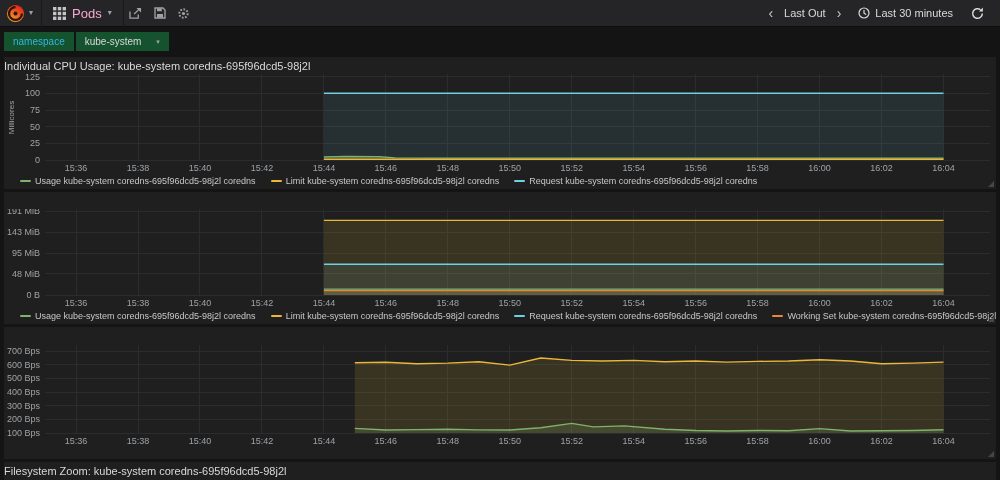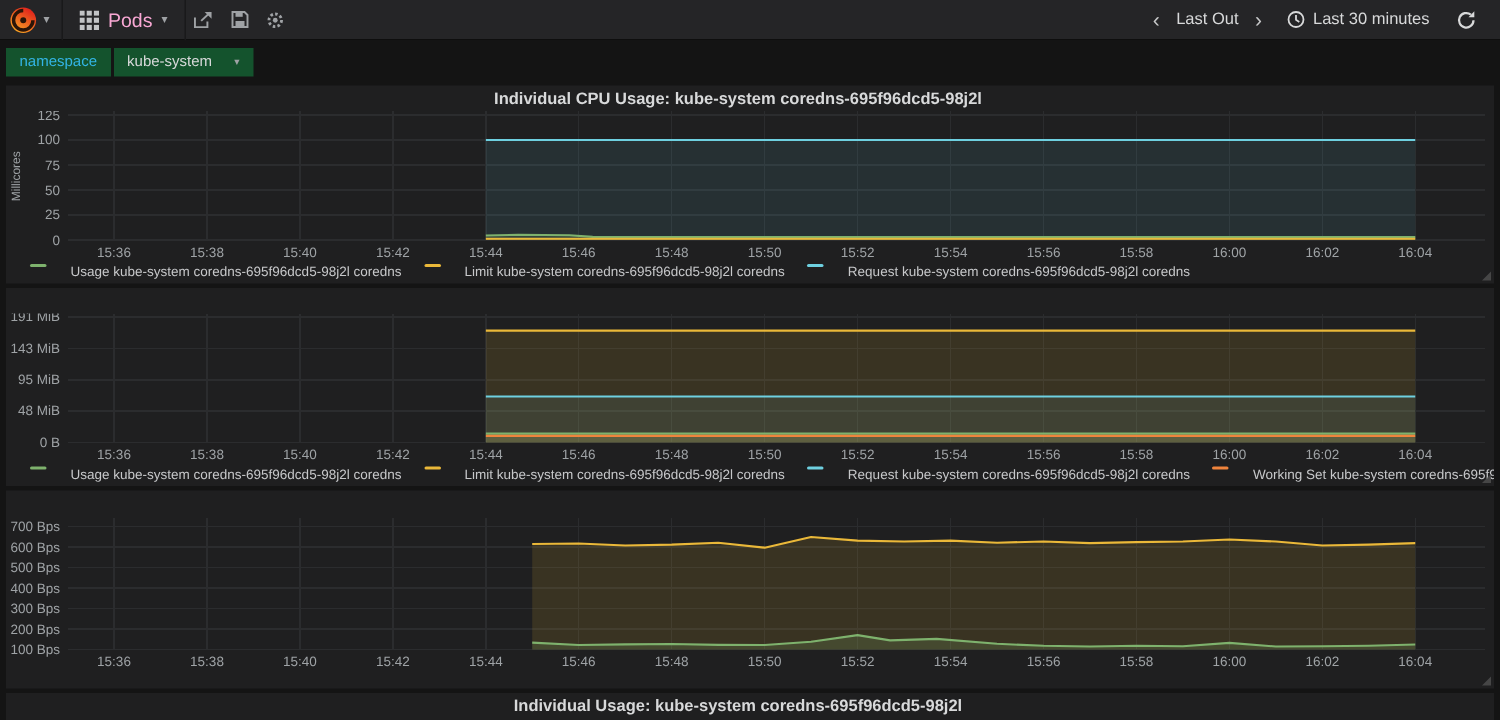--- a/index.html
+++ b/index.html
@@ -30,29 +30,29 @@
   .chip-label{color:#33b5e5;cursor:default}
   .chip-value{color:#d8d9da;cursor:pointer;gap:6px}
   .chip-value .caret{font-size:7px}
 
   
   .panel{position:absolute;left:4px;width:992px;background:#1f1f20;overflow:hidden}
   .p1{top:57px;height:132px}
   .p2{top:192px;height:132px}
   .p3{top:327px;height:132px}
   .p4{top:462px;height:18px}
-  .panel-title{position:absolute;top:3px;left:0;right:16px;text-align:center;
-    font-size:11px;font-weight:bold;color:#d8d9da;cursor:pointer;white-space:nowrap}
+  .panel-title{position:absolute;top:3px;left:0;right:16px;text-align:left;
+    font-size:11px;font-weight:normal;color:#d8d9da;cursor:pointer;white-space:nowrap}
   svg.chart{position:absolute;left:0;top:17px;display:block}
   .p3 svg.chart{top:18px}
   .ylabel{position:absolute;top:56px;left:-28px;width:70px;text-align:center;
     transform:rotate(-90deg);font-size:8px;color:#9fa3a6}
   .legend{position:absolute;left:16px;bottom:3px;display:flex;gap:15px;
     font-size:9px;color:#c7c8ca;white-space:nowrap}
-  .legend-item{display:flex;gap:16px;cursor:pointer}
+  .legend-item{display:flex;align-items:center;gap:4px;cursor:pointer}
   .legend-swatch{width:11px;height:2px;border-radius:1px;display:inline-block}
   .grip{position:absolute;right:2px;bottom:2px;width:0;height:0;
     border-bottom:6px solid #4d4d4d;border-left:6px solid transparent;opacity:.85;cursor:nwse-resize}
 
   
   .grid{stroke:#2b2c2e;stroke-width:1;shape-rendering:crispEdges}
   .tick-text{fill:#9fa3a6;font-size:9px;font-family:"Liberation Sans",sans-serif}
 </style>
 </head>
 <body>
@@ -334,14 +334,14 @@
       <text class="tick-text" text-anchor="end" x="36" y="9.1">700 Bps</text>
       <polygon points="350.8,88 350.8,17.7 381.8,17.3 412.8,18.7 443.8,18.1 474.8,16.8 505.8,20.1 536.7,13.0 567.7,15.4 598.7,16.0 629.7,15.4 660.7,16.8 691.7,16.0 722.6,17.1 753.6,16.4 784.6,16.0 815.6,14.7 846.6,16.0 877.6,18.7 908.5,18.1 939.5,17.1 939.5,88" fill="#EAB839" fill-opacity="0.13"></polygon>
       <polygon points="350.8,88 350.8,83.4 381.8,85.0 412.8,84.6 443.8,84.3 474.8,84.9 505.8,85.0 536.7,82.8 567.7,78.4 589.4,81.9 620.4,80.9 660.7,84.2 691.7,85.5 722.6,86.0 753.6,85.5 784.6,85.8 815.6,83.6 846.6,86.0 877.6,85.8 908.5,85.5 939.5,84.7 939.5,88" fill="#7EB26D" fill-opacity="0.18"></polygon>
       <polyline points="350.8,83.4 381.8,85.0 412.8,84.6 443.8,84.3 474.8,84.9 505.8,85.0 536.7,82.8 567.7,78.4 589.4,81.9 620.4,80.9 660.7,84.2 691.7,85.5 722.6,86.0 753.6,85.5 784.6,85.8 815.6,83.6 846.6,86.0 877.6,85.8 908.5,85.5 939.5,84.7" fill="none" stroke="#7EB26D" stroke-width="1.4" stroke-linejoin="round"></polyline>
       <polyline points="350.8,17.7 381.8,17.3 412.8,18.7 443.8,18.1 474.8,16.8 505.8,20.1 536.7,13.0 567.7,15.4 598.7,16.0 629.7,15.4 660.7,16.8 691.7,16.0 722.6,17.1 753.6,16.4 784.6,16.0 815.6,14.7 846.6,16.0 877.6,18.7 908.5,18.1 939.5,17.1" fill="none" stroke="#EAB839" stroke-width="1.4" stroke-linejoin="round"></polyline>
     </svg>
   <div class="grip"></div>
 </section>
 
 <section class="panel p4">
-  <h2 class="panel-title">Individual Usage: kube-system coredns-695f96dcd5-98j2l</h2>
+  <h2 class="panel-title">Filesystem Zoom: kube-system coredns-695f96dcd5-98j2l</h2>
 </section>
 
 </body></html>

